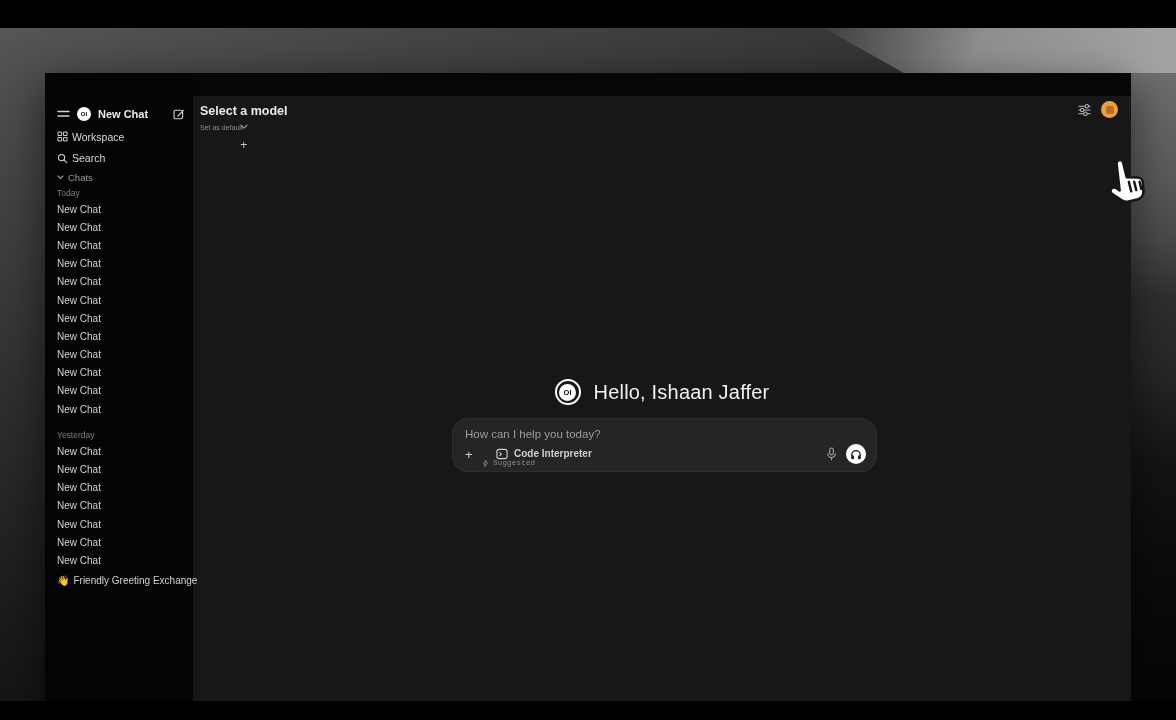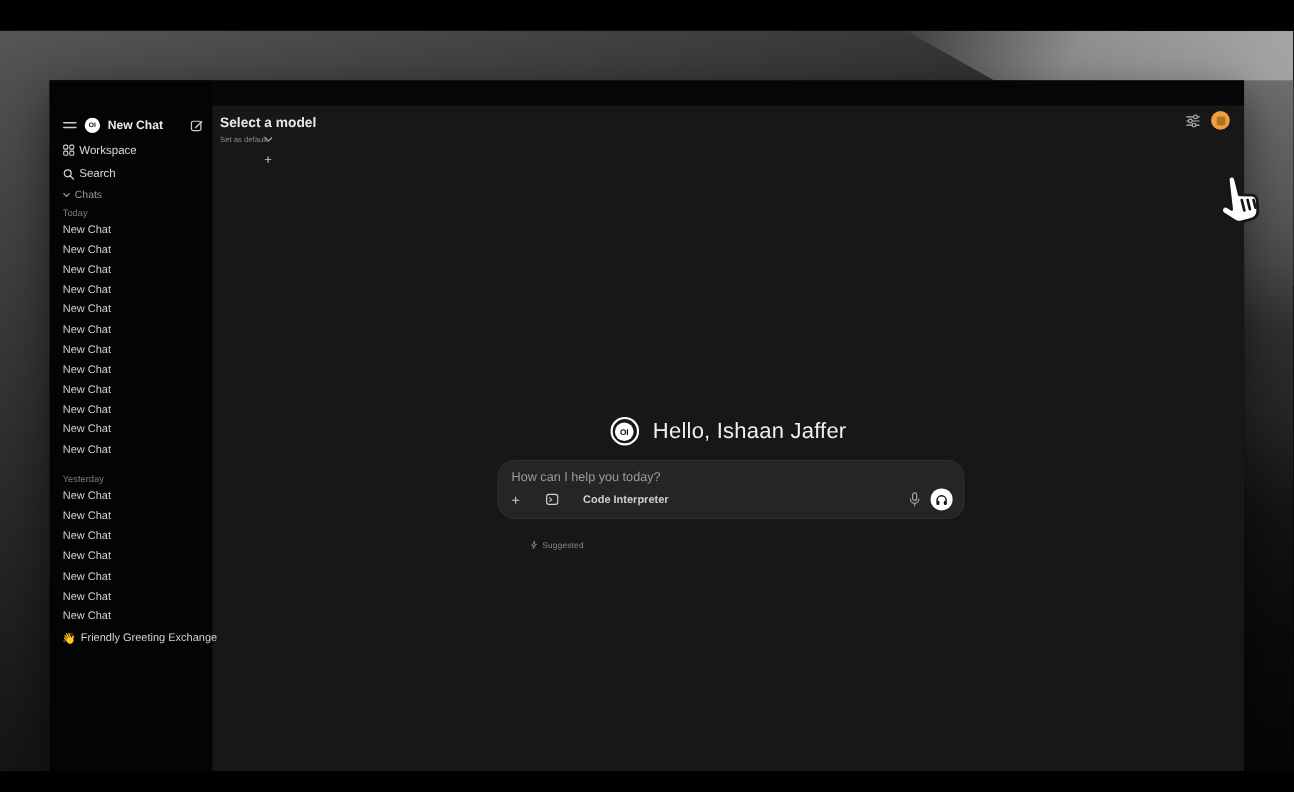--- a/index.html
+++ b/index.html
@@ -65,28 +65,28 @@
   .logo-lg-inner { width:17px; height:17px; border-radius:50%; background:#fff; color:#0a0a0a;
     font-size:7.5px; font-weight:700; display:flex; align-items:center; justify-content:center; }
   .hero-text { font-size:20px; font-weight:500; color:#f0f0f0; letter-spacing:.2px; }
 
   .composer { position:absolute; left:259px; top:322px; width:425px; height:54px;
     background:#252525; border:1px solid rgba(255,255,255,.045); border-radius:16px;
     padding:9px 12px 8px 12px; cursor:text; }
   .composer-input { font-size:11.5px; color:#9c9c9c; }
   .composer-row { position:absolute; left:12px; right:10px; bottom:7px; display:flex; align-items:center; }
   .plus-btn { font-size:13px; color:#cfcfcf; width:16px; cursor:pointer; }
-  .ci-chip { display:flex; align-items:center; gap:22px; margin-left:15px; cursor:pointer; }
+  .ci-chip { display:flex; align-items:flex-start; gap:6px; margin-left:15px; cursor:pointer; }
   .ci-label { font-size:10px; font-weight:600; color:#cfcfcf; }
   .composer-spacer { flex:1; }
   .mic-btn { margin-right:9px; cursor:pointer; display:flex; }
   .call-btn { width:20px; height:20px; border-radius:50%; background:#fff; display:flex;
     align-items:center; justify-content:center; cursor:pointer; }
 
-  .suggested { position:absolute; left:289px; top:394px; }
+  .suggested { position:absolute; left:289px; top:362px;font-family:Liberation Mono, monospace; }
   .sug-head { display:flex; align-items:center; gap:4px; height:10px; margin-bottom:7px; }
   .sug-label { font-size:7.5px; color:#8a8a8a; letter-spacing:.2px; }
   .sug-item { margin-bottom:10.5px; cursor:pointer; }
   .sug-title { font-size:11.5px; font-weight:500; color:#e6e6e6; height:13px; }
   .sug-sub { font-size:8px; color:#8a8a8a; margin-top:1.5px; }
 
   .cursor { position:absolute; left:1103px; top:128px; z-index:50; pointer-events:none; }
   svg { display:block; }
 </style>
 </head>

